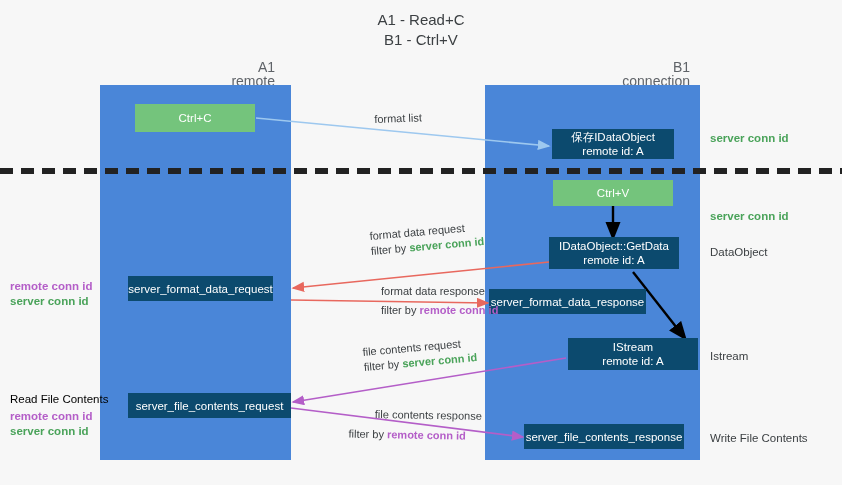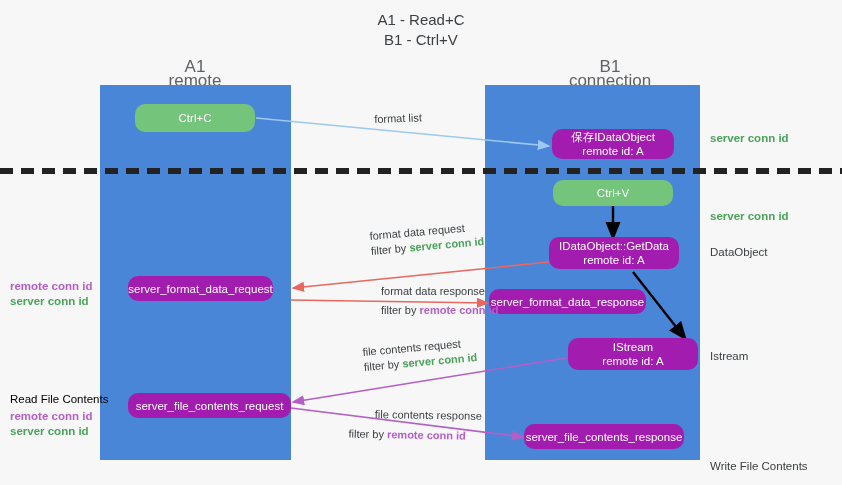--- a/index.html
+++ b/index.html
@@ -13,42 +13,41 @@
   .stage{position:absolute;left:0;top:0;width:842px;height:485px;}
 
   
   .title{
     position:absolute;left:0;top:10px;width:842px;
     text-align:center;color:#3c4043;font-size:15px;line-height:20px;
   }
 
   
   .colhdr{
-    position:absolute;text-align:center;color:#5f6368;
-    font-size:17px;line-height:14px;width:160px;
+    position:absolute;text-align:right;color:#5f6368;
+    font-size:14px;line-height:14px;width:160px;
   }
 
   
   .lane{position:absolute;background:#4a86d8;}
 
   
   .dashed{
     position:absolute;left:0;top:168px;width:842px;height:6px;
     background-image:repeating-linear-gradient(to right,#222 0 13px,transparent 13px 21px);
   }
 
   
   .box{
     position:absolute;display:flex;flex-direction:column;
     align-items:center;justify-content:center;
     color:#ffffff;font-size:11.5px;line-height:14px;text-align:left;
     box-sizing:border-box;
-    border-radius:10px;
-  }
-  .box.orange{background:#a21caf;}
+  }
+  .box.orange{background:#0c4a6e;}
   .box.green{background:#74c47c;}
   .box .l2{font-size:11.5px;}
 
   
   .side{position:absolute;font-size:11.5px;line-height:15px;}
   .side.green{color:#4aa35a;font-weight:bold;}
   .side.dark{color:#3c4043;}
   .ccid{font-weight:bold;}
   .ccid.remote{color:#b45ec8;}
   .ccid.server{color:#4aa35a;}
@@ -154,21 +153,21 @@
   </div>
 
   <div class="box orange" style="left:524px;top:424px;width:160px;height:25px;">
     <div>server_file_contents_response</div>
   </div>
 
   <div class="side green" style="left:710px;top:131px;">server conn id</div>
   <div class="side green" style="left:710px;top:209px;">server conn id</div>
   <div class="side dark" style="left:710px;top:245px;">DataObject</div>
   <div class="side dark" style="left:710px;top:349px;">Istream</div>
-  <div class="side dark" style="left:710px;top:431px;margin-top:28px;">Write File Contents</div>
+  <div class="side dark" style="left:710px;top:431px;">Write File Contents</div>
 
   <div class="side" style="left:10px;top:279px;">
     <div class="ccid remote">remote conn id</div>
     <div class="ccid server">server conn id</div>
   </div>
 
   <div class="side" style="left:10px;top:392px;">
     <div class="dark">Read File Contents</div>
     <div class="ccid remote" style="margin-top:2px;">remote conn id</div>
     <div class="ccid server">server conn id</div>

